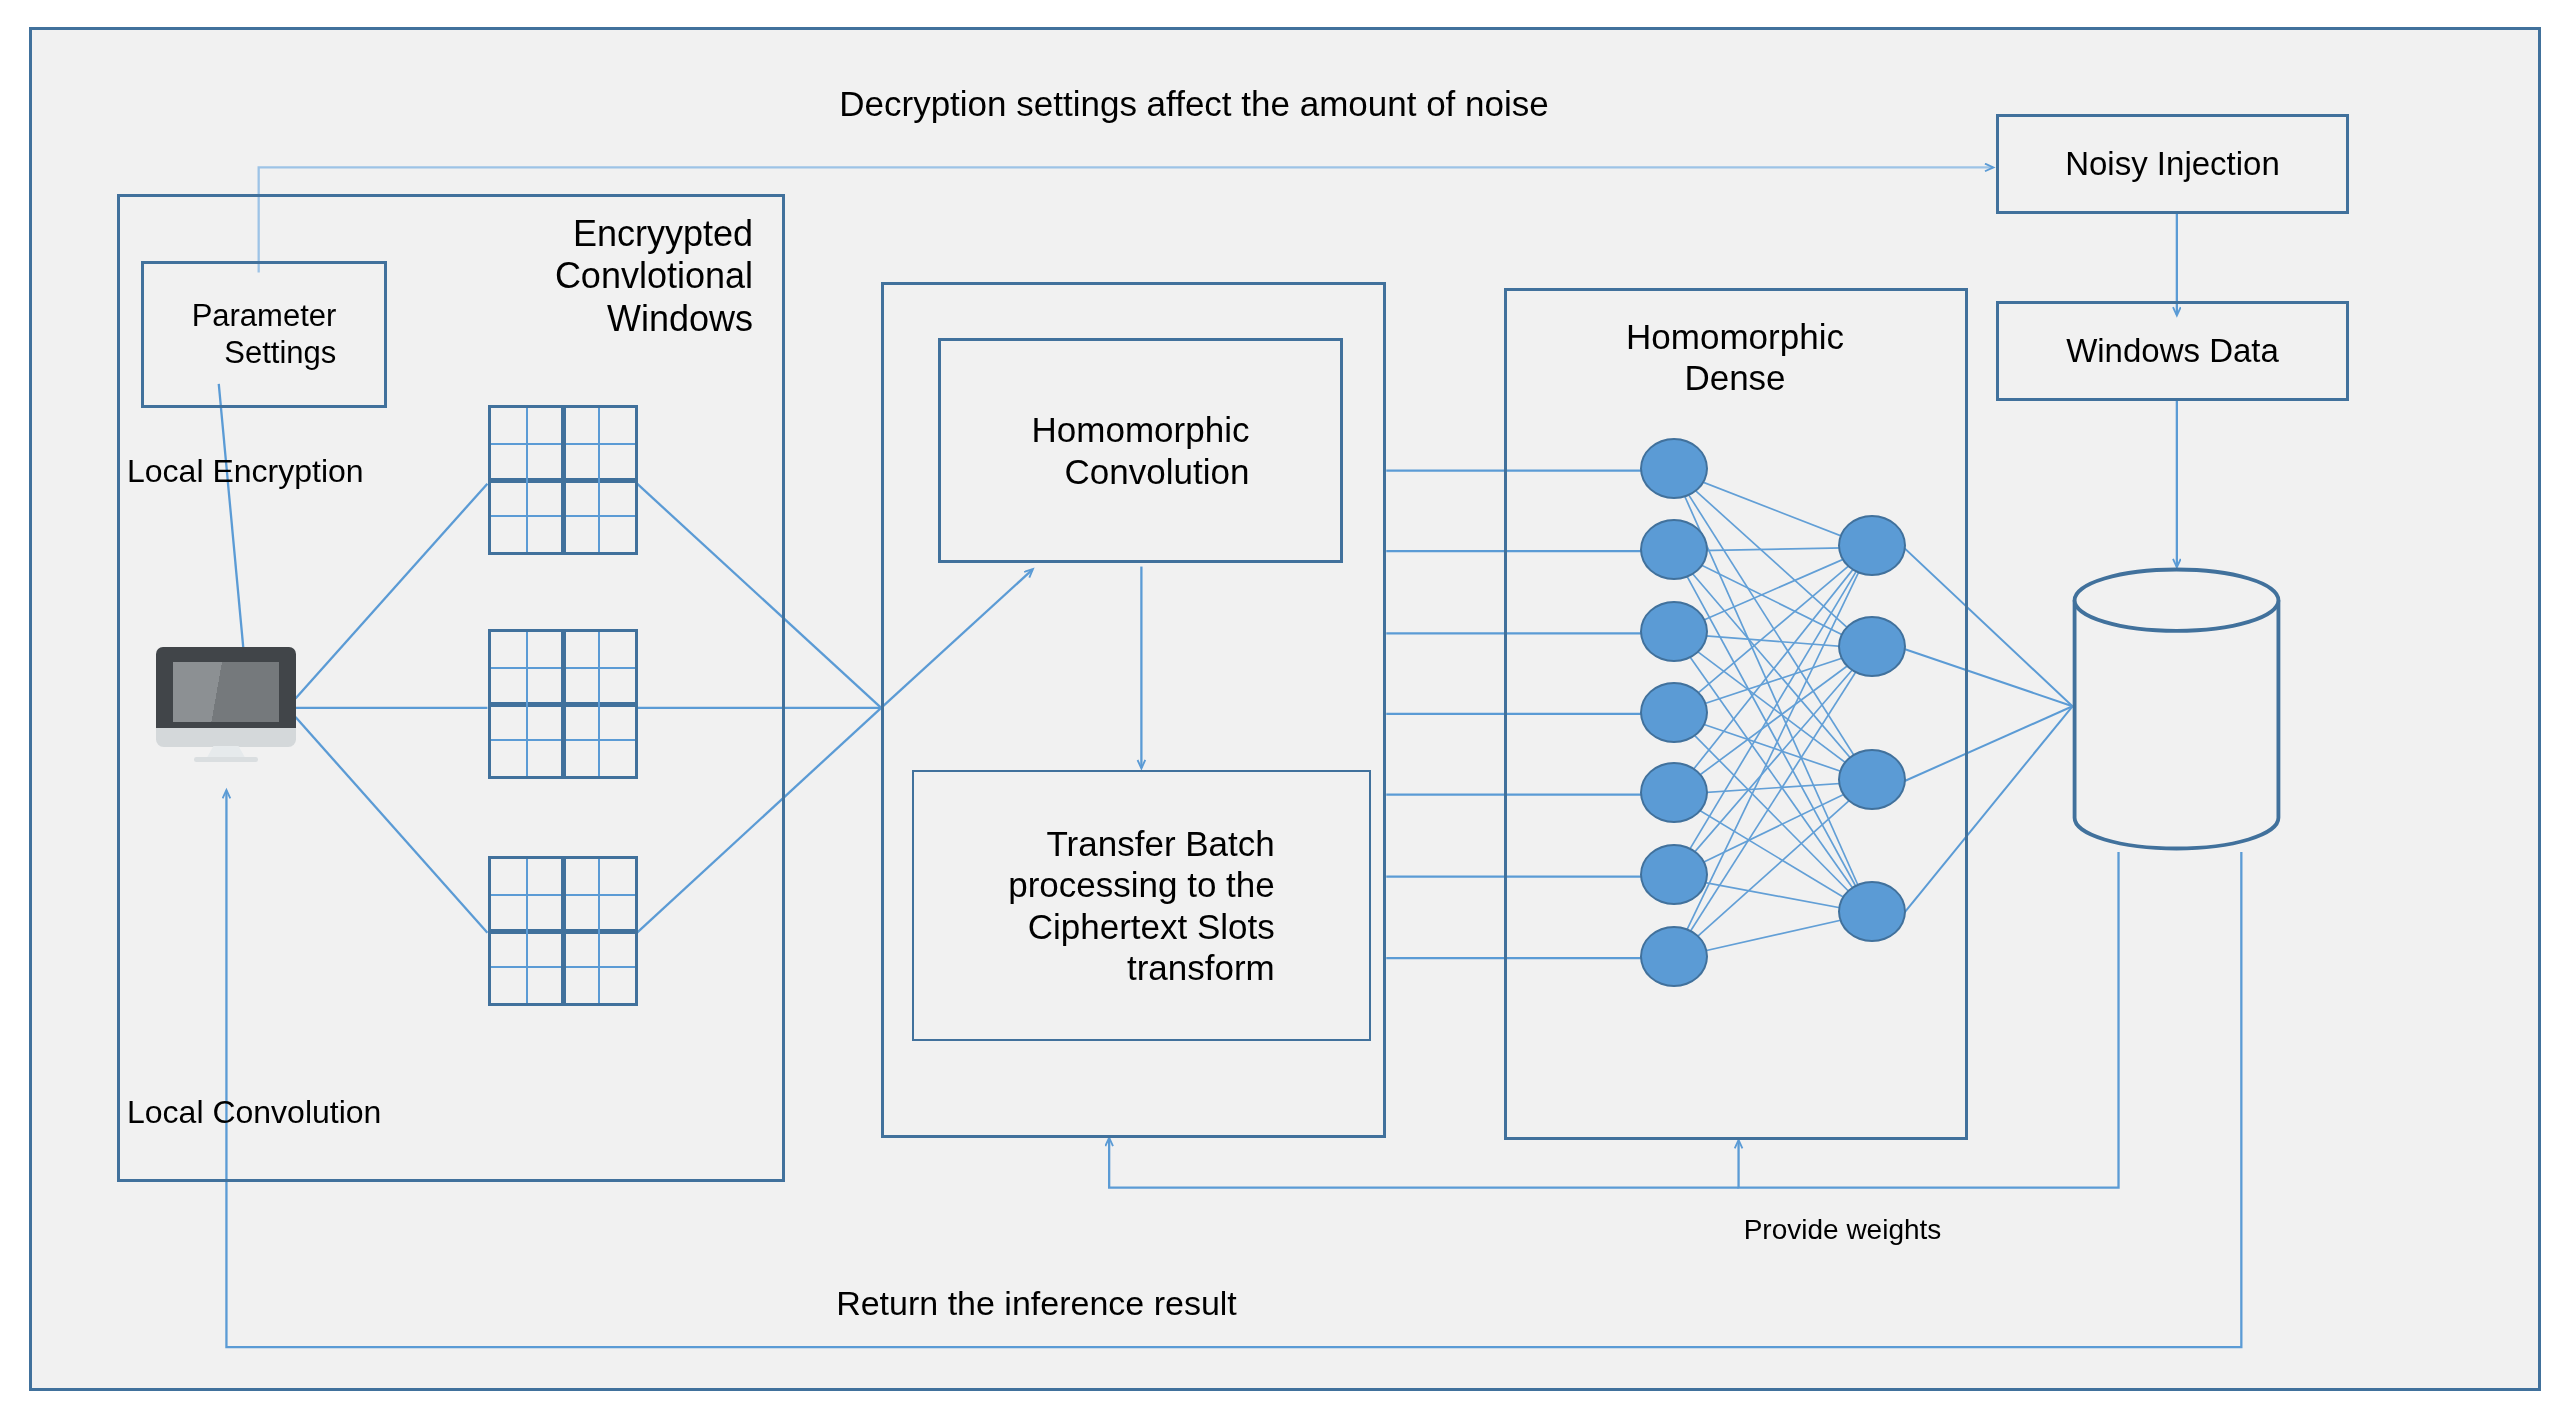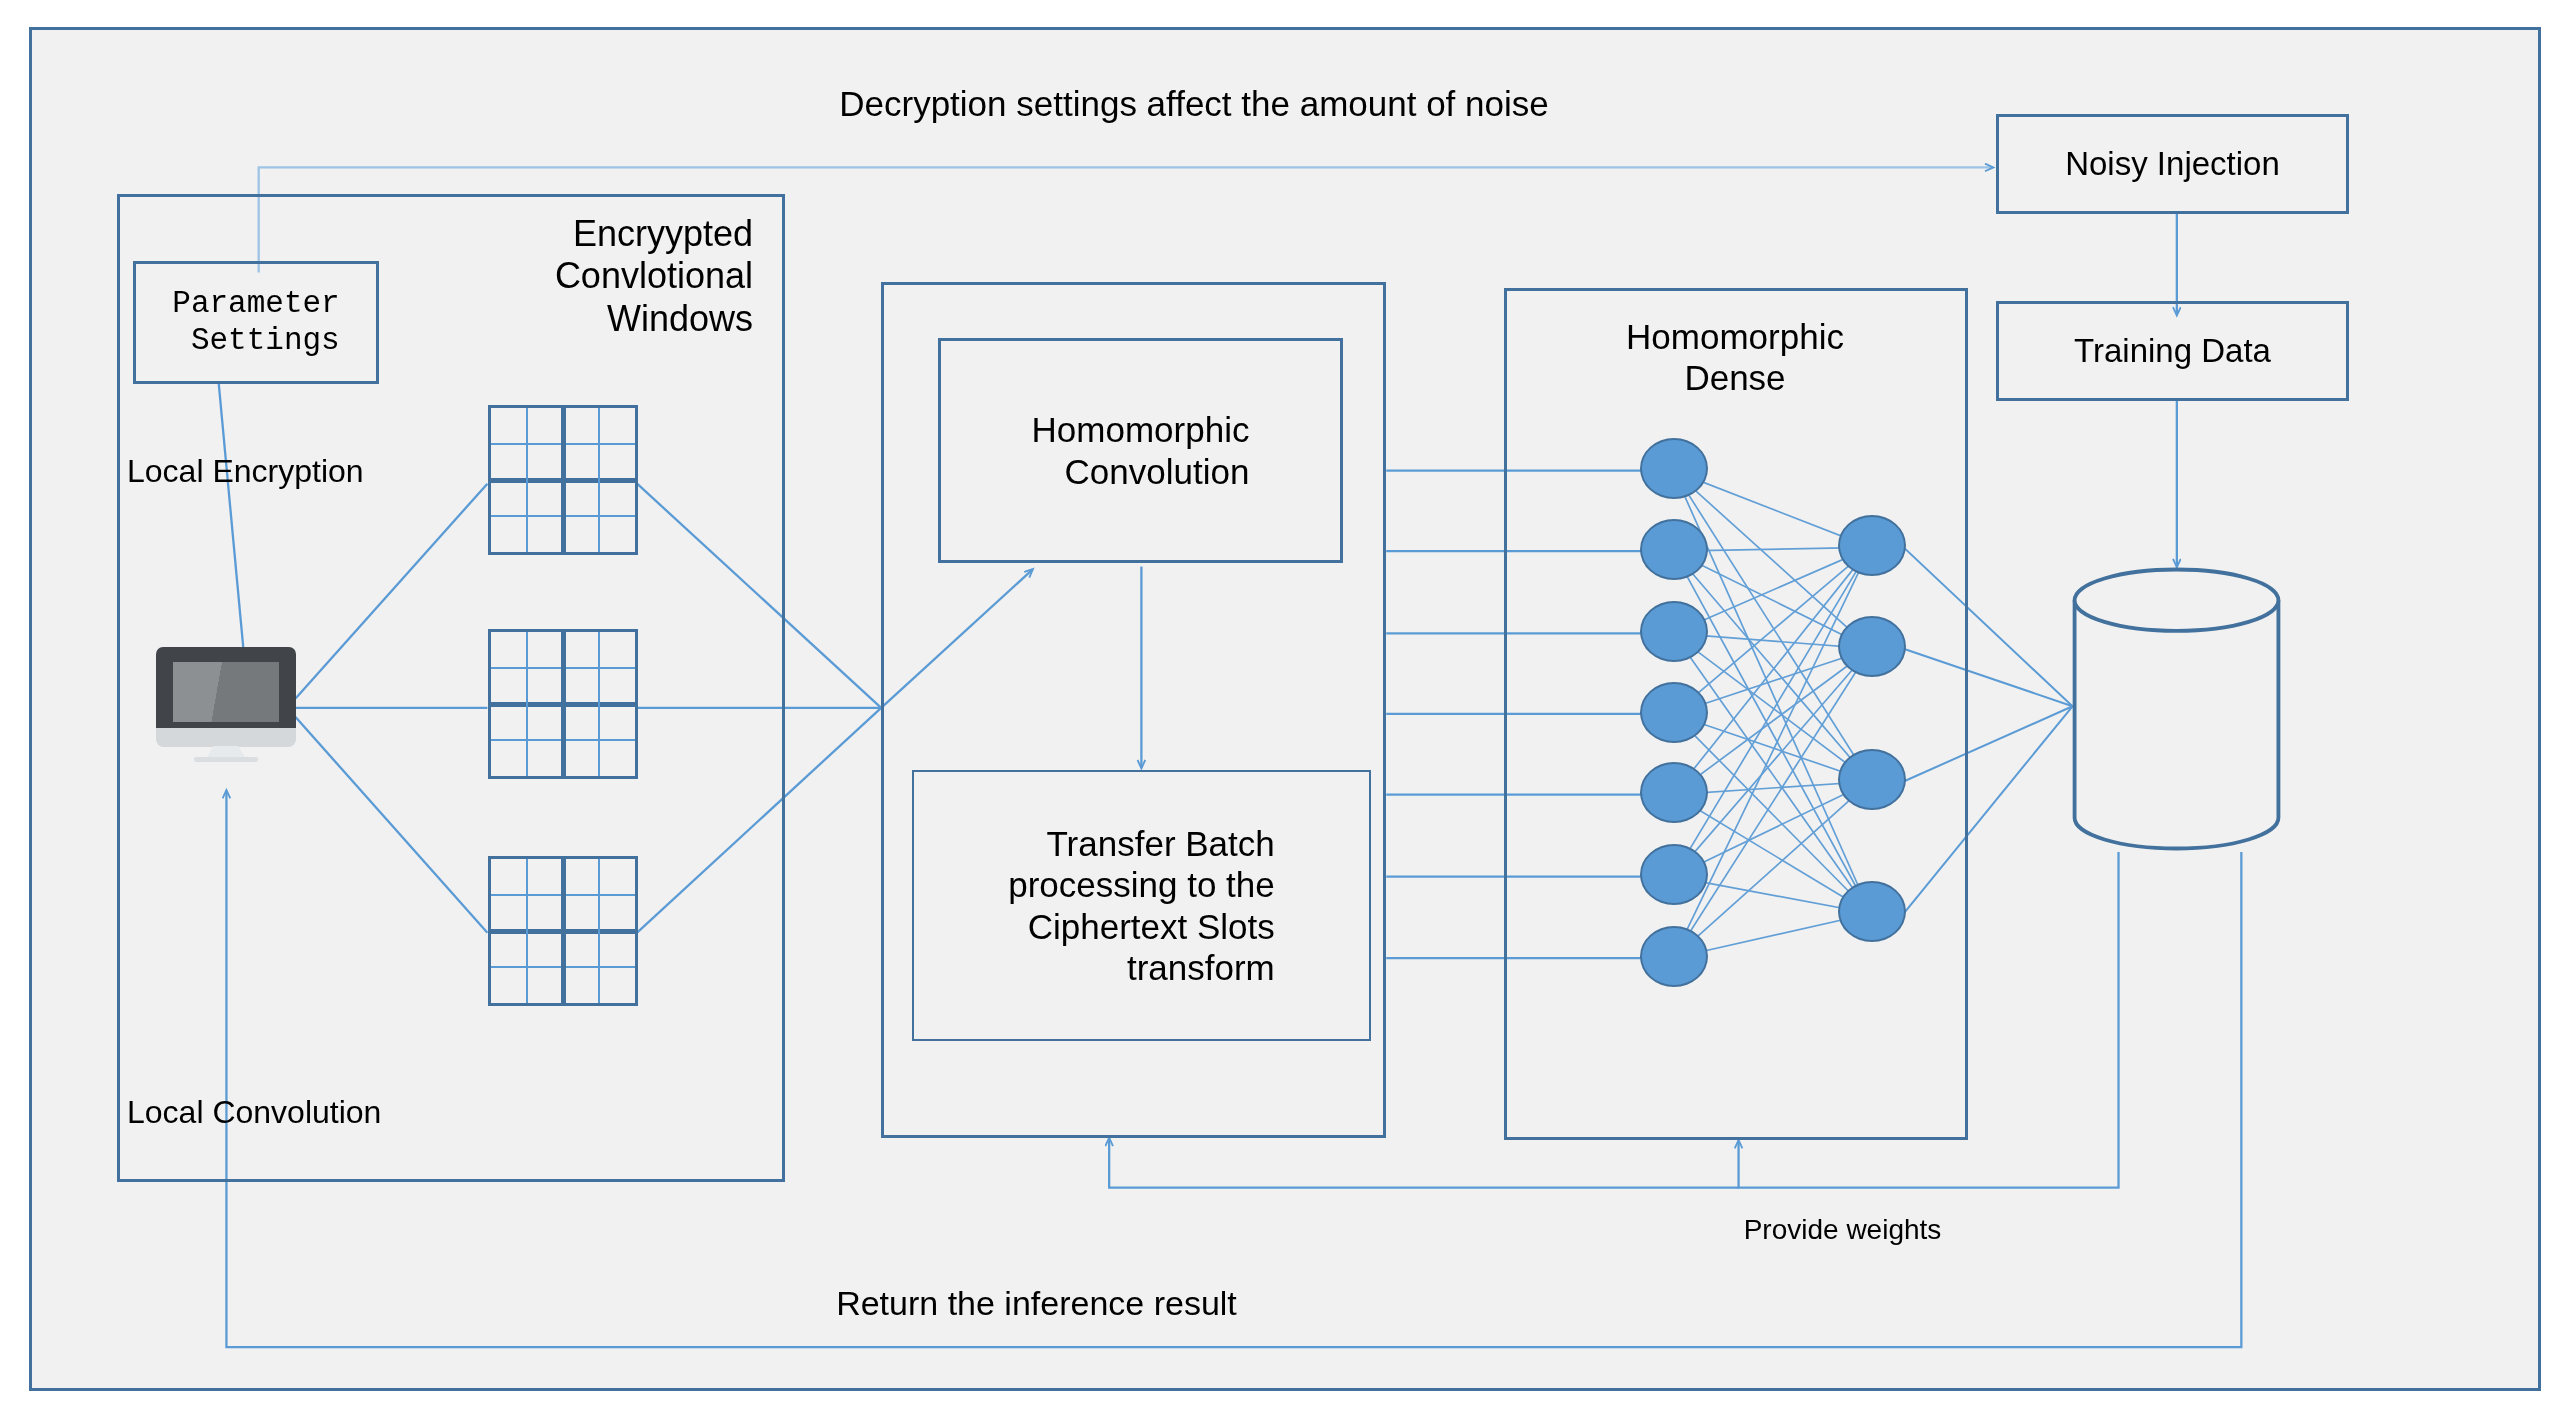--- a/index.html
+++ b/index.html
@@ -206,21 +206,21 @@
 
   <path d="M 2265,1547 L 1445,1547 L 1445,1483" fill="none" stroke="#5B9BD5" stroke-width="3" marker-end="url(#arrowhead)"></path>
 
   <path d="M 2920,1110 L 2920,1755 L 295,1755 L 295,1030" fill="none" stroke="#5B9BD5" stroke-width="3" marker-end="url(#arrowhead)"></path>
 </svg>
 
 <div class="label" style="left:695px; top:83px; width:998px; font-size:35px;">Decryption settings affect the amount of noise</div>
 
 <div class="container-box" style="left:117px; top:194px; width:668px; height:988px;"></div>
 
-<div class="box" style="left:133px; top:261px; width:246px; height:123px; font-size:31px; white-space:pre-line;font-family:Liberation Mono, monospace;">Parameter
+<div class="box" style="left:141px; top:261px; width:246px; height:147px; font-size:31px; white-space:pre-line;">Parameter
 Settings</div>
 
 <div class="label" style="left:431px; top:213px; width:322px; font-size:36px; white-space:pre-line;text-align:right;">Encryypted
 Convlotional
 Windows</div>
 
 <div class="label" style="left:127px; top:453px; width:353px; font-size:32px; text-align:left;">Local Encryption</div>
 
 <div class="label" style="left:127px; top:1094px; width:353px; font-size:32px; text-align:left;">Local Convolution</div>
 
@@ -282,21 +282,21 @@
 <div class="node" style="left:1640px; top:844px; width:68px; height:61px;"></div>
 <div class="node" style="left:1640px; top:926px; width:68px; height:61px;"></div>
 
 <div class="node" style="left:1838px; top:515px; width:68px; height:61px;"></div>
 <div class="node" style="left:1838px; top:616px; width:68px; height:61px;"></div>
 <div class="node" style="left:1838px; top:749px; width:68px; height:61px;"></div>
 <div class="node" style="left:1838px; top:881px; width:68px; height:61px;"></div>
 
 <div class="box" style="left:1996px; top:114px; width:353px; height:100px; font-size:33px;">Noisy Injection</div>
 
-<div class="box" style="left:1996px; top:301px; width:353px; height:100px; font-size:33px;">Training Data</div>
+<div class="box" style="left:1996px; top:301px; width:353px; height:100px; font-size:33px;">Windows Data</div>
 
 <div style="position:absolute; left:2072px; top:568px; width:209px; height:282px;">
   <svg width="209" height="282" viewBox="0 0 272 368" style="position:absolute; left:0; top:0; overflow:visible;">
     <path d="M 3,42 L 3,326 A 133,40 0 0 0 269,326 L 269,42" fill="#F1F1F1" stroke="#41719C" stroke-width="5"></path>
     <ellipse cx="136" cy="42" rx="133" ry="40" fill="#F1F1F1" stroke="#41719C" stroke-width="5"></ellipse>
   </svg>
 </div>
 
 <div class="label" style="left:1612px; top:1213px; width:461px; font-size:28px;">Provide weights</div>
 

